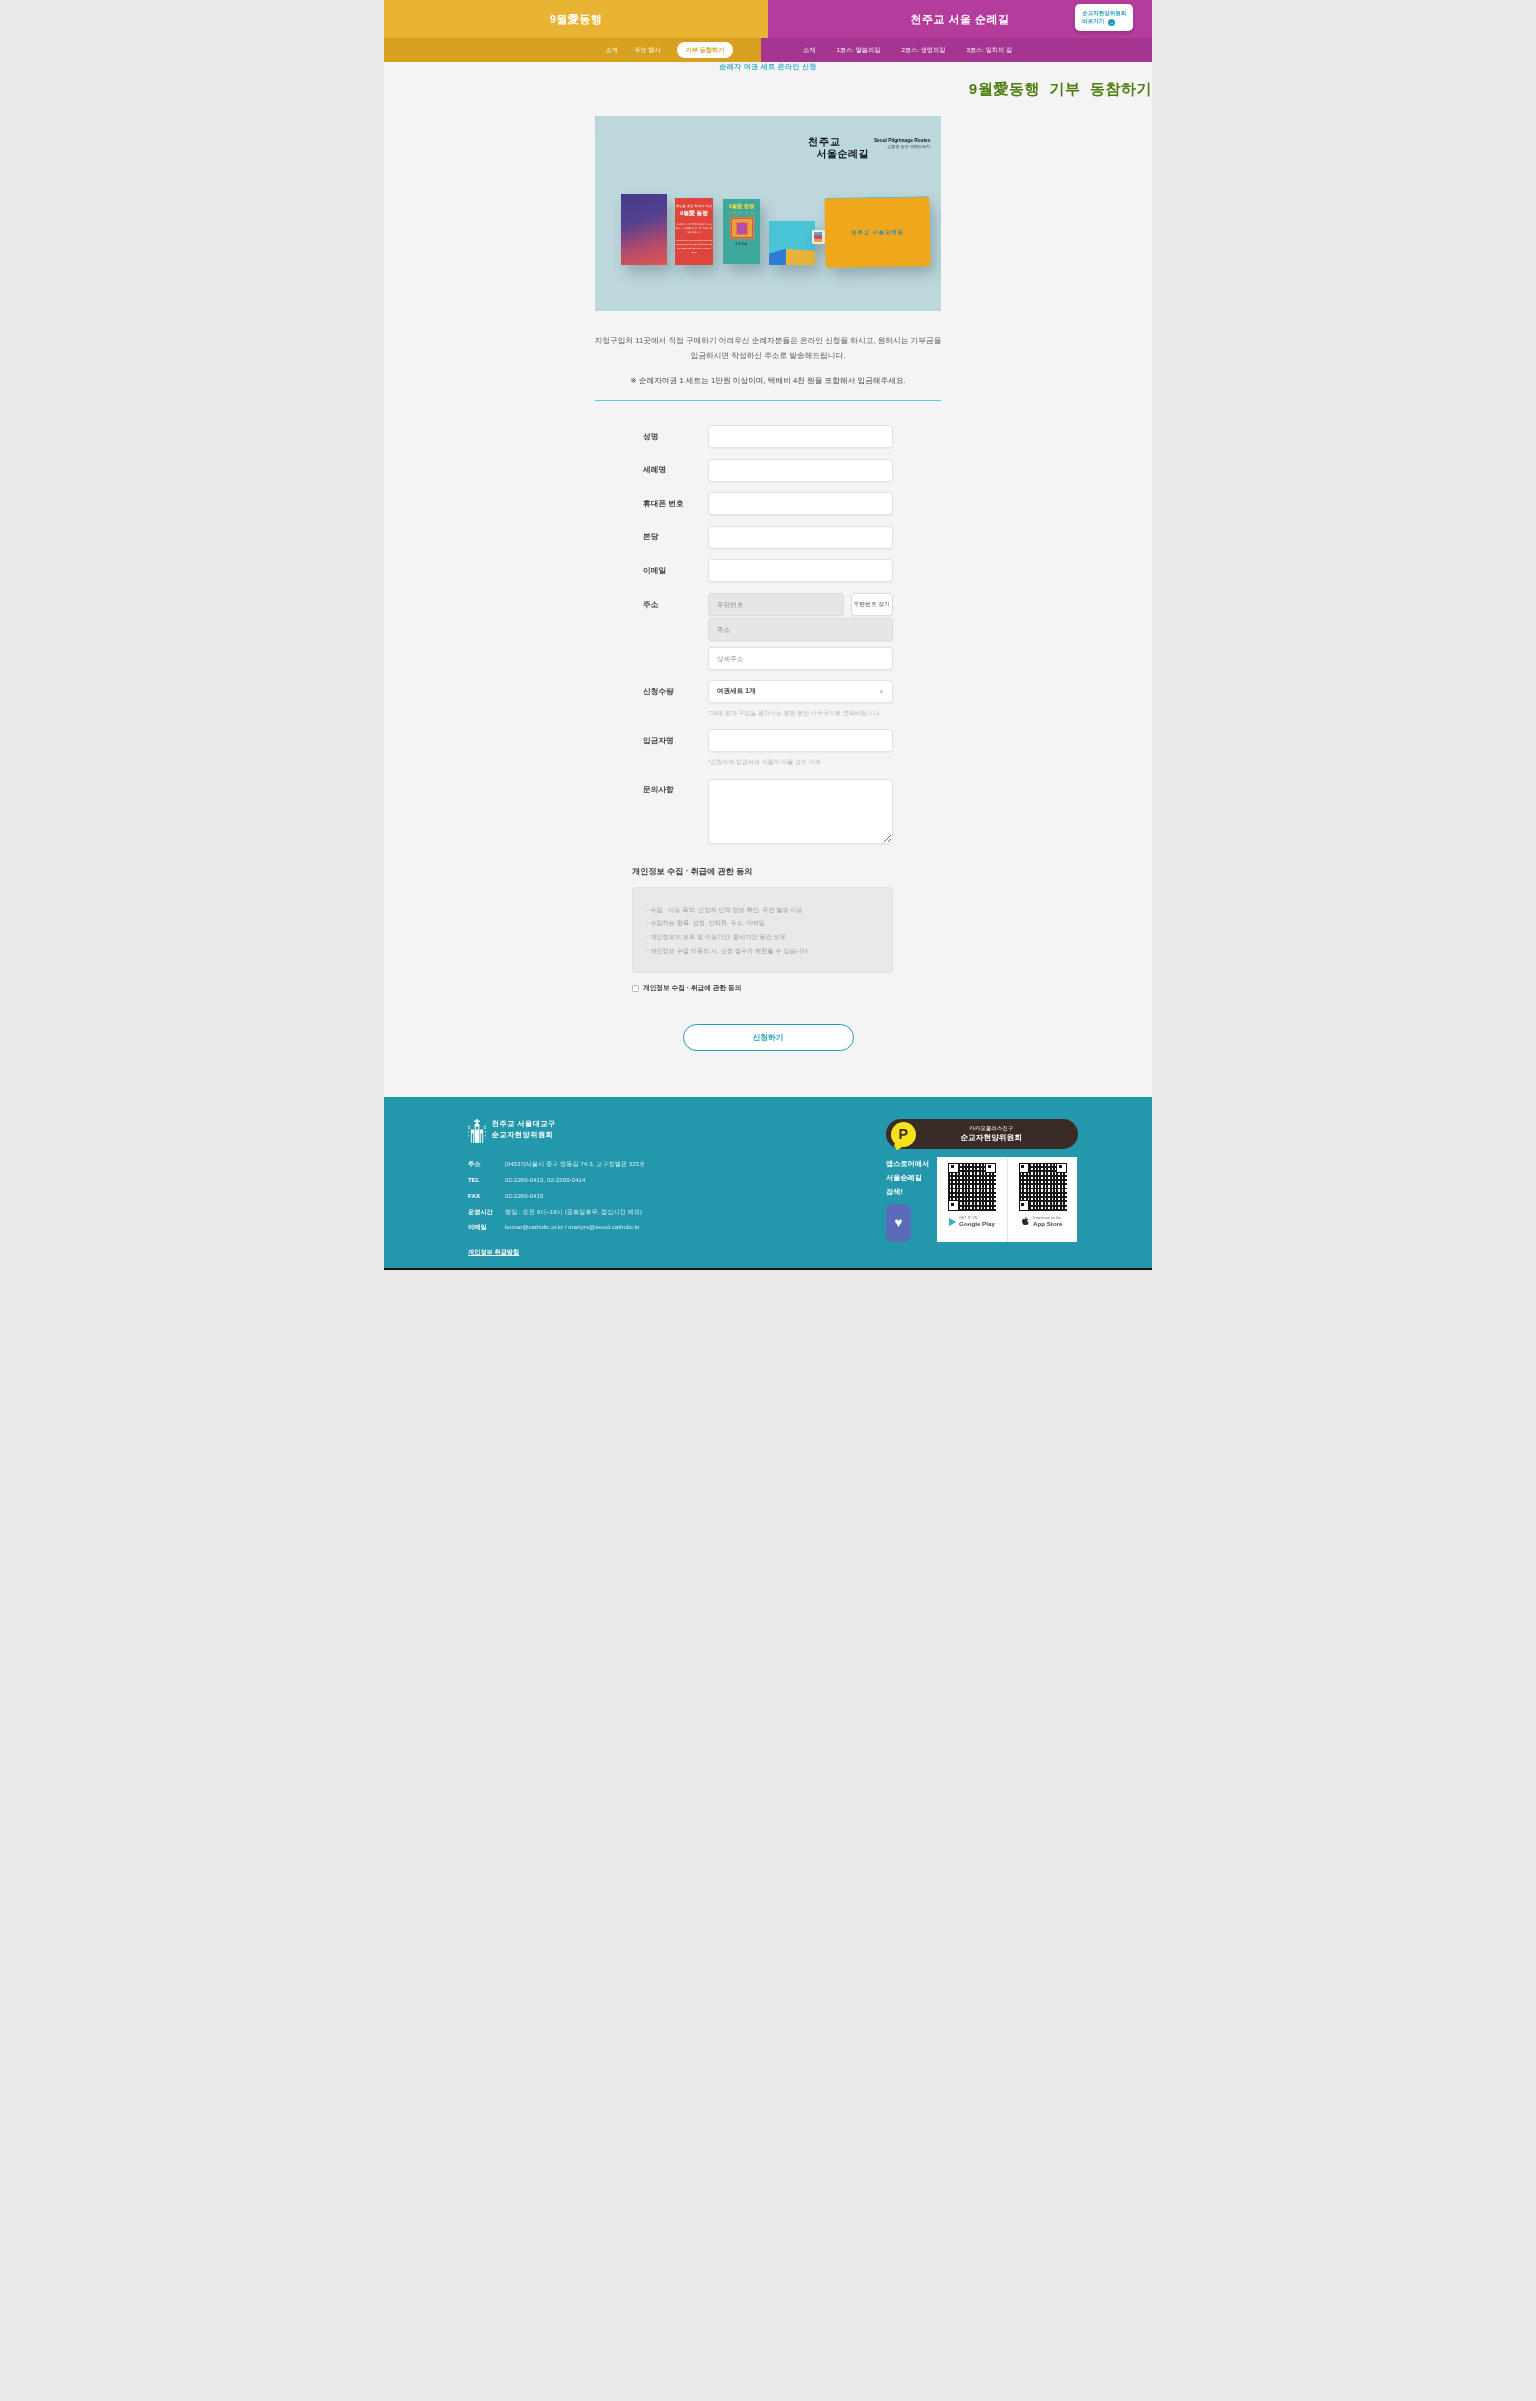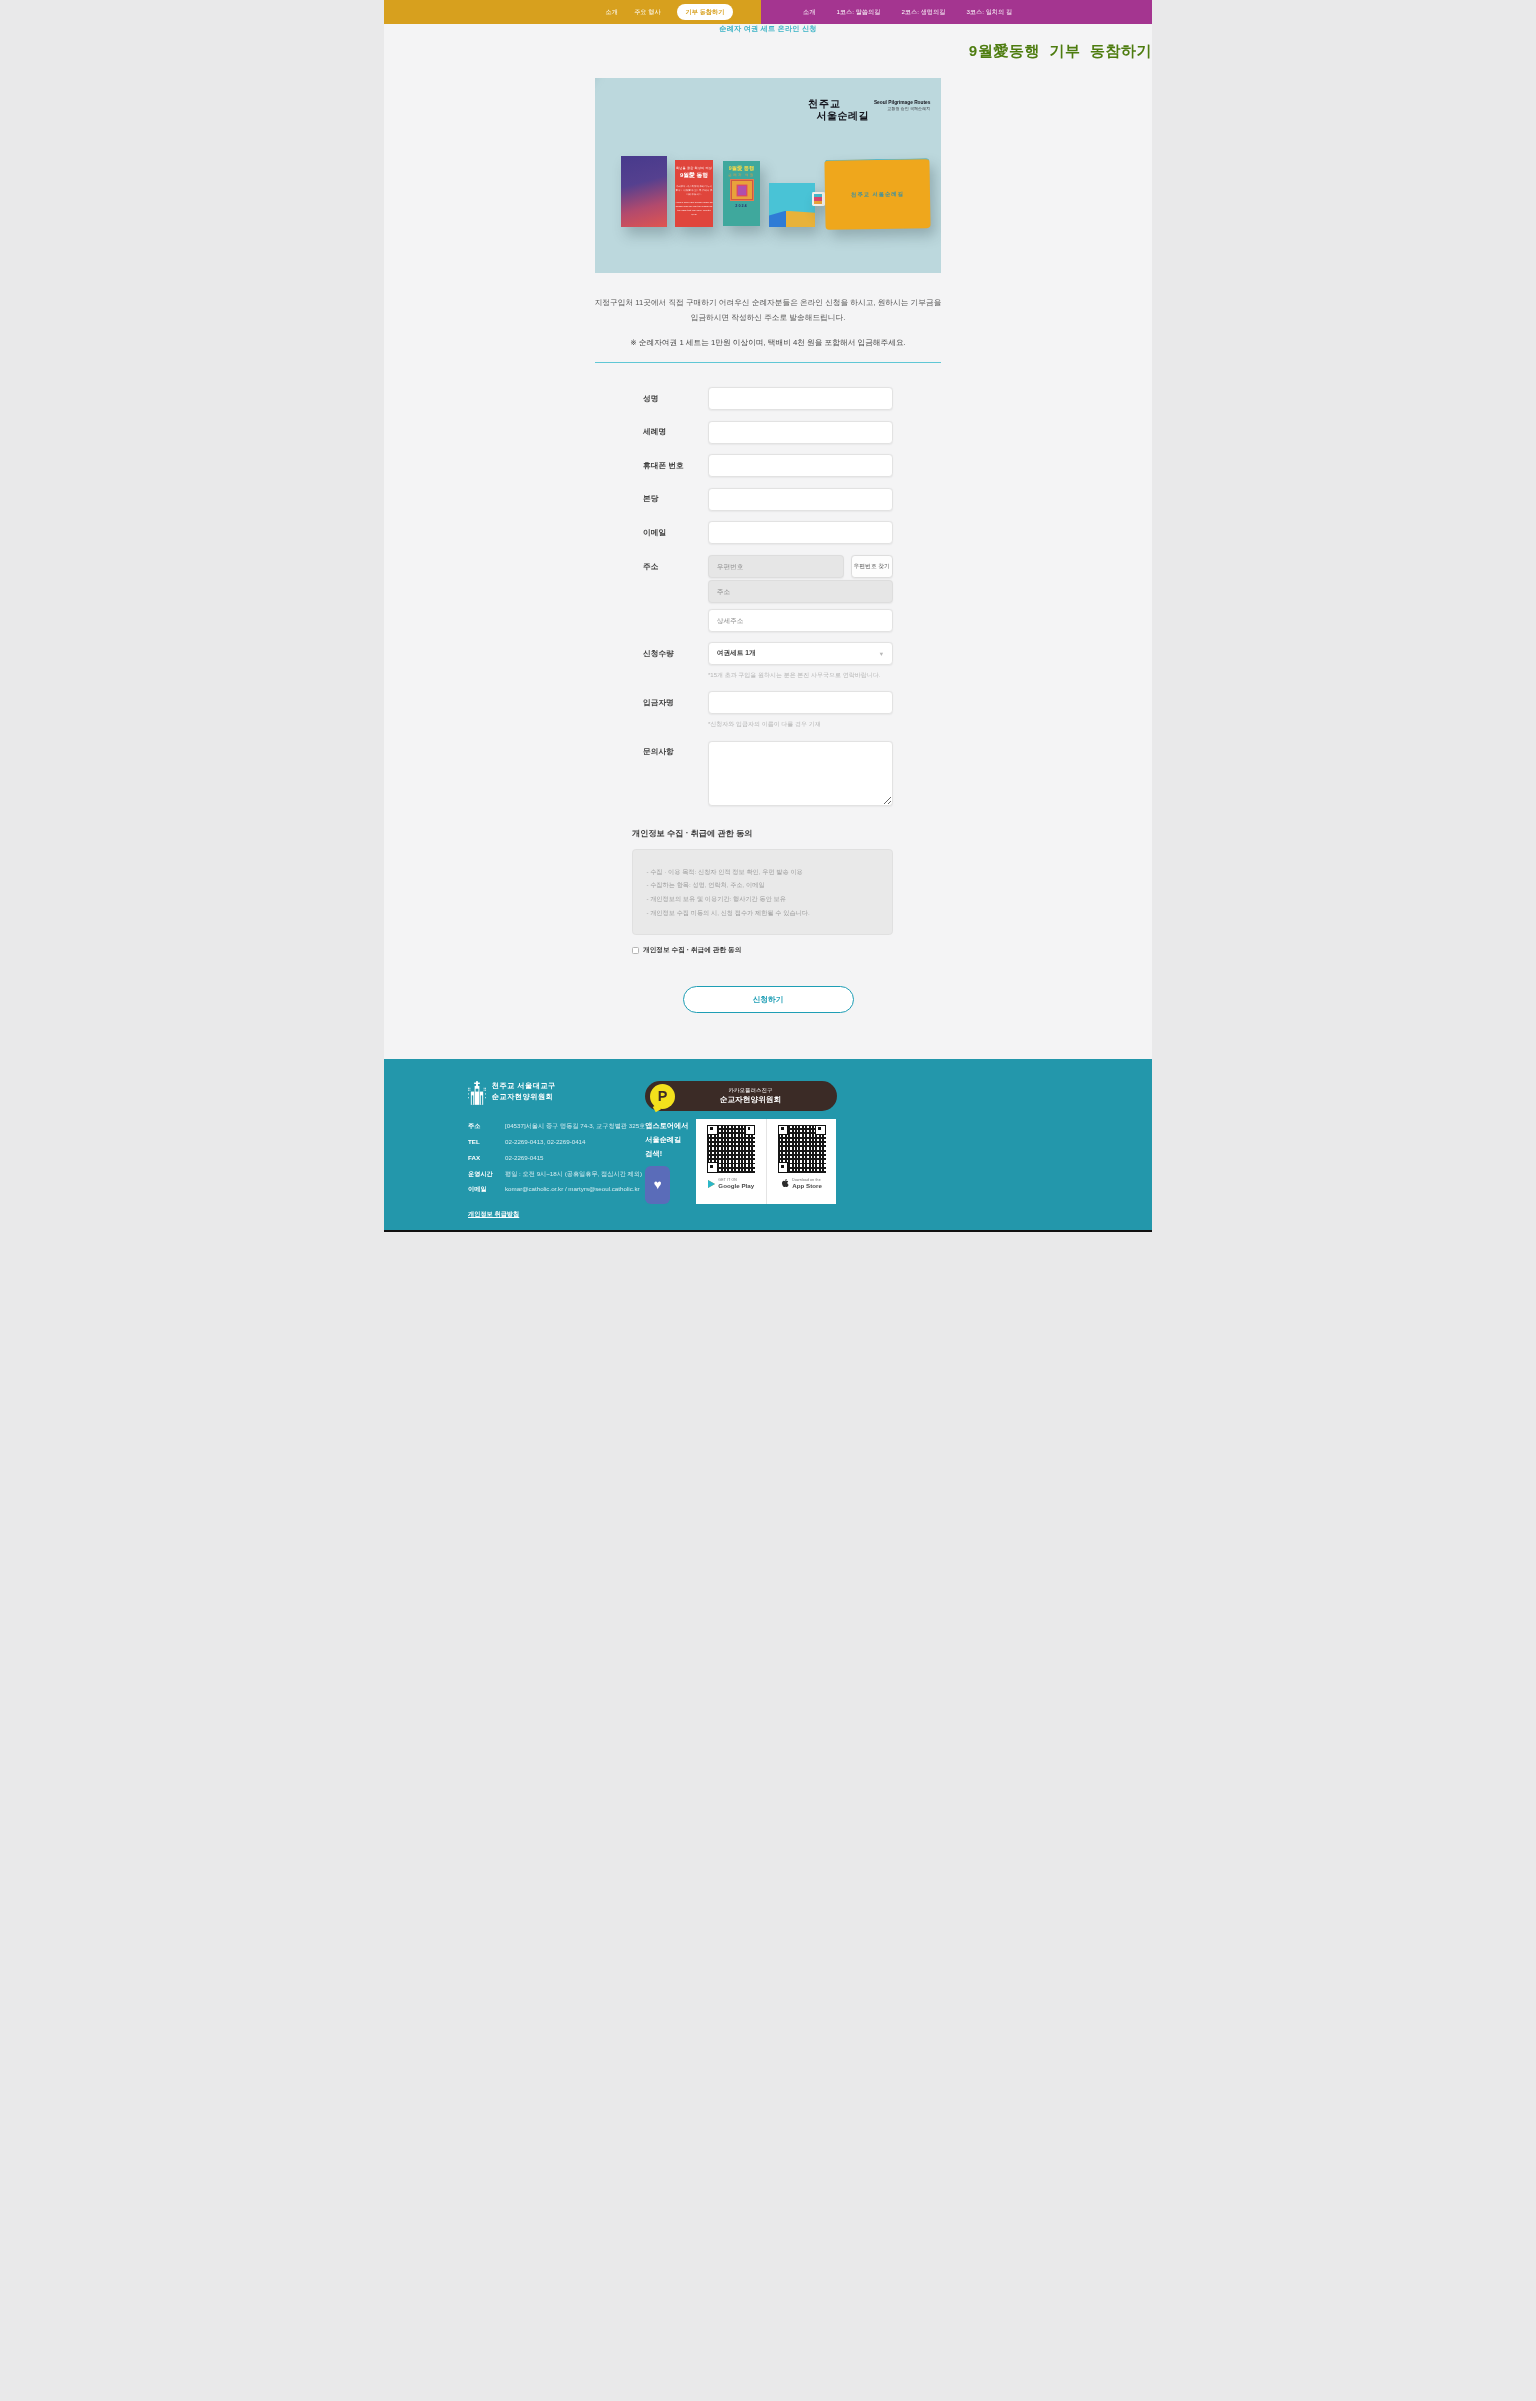--- a/index.html
+++ b/index.html
@@ -111,21 +111,21 @@
   .acct-row + .acct-row { margin-top:8.6px; }
   .acct-label { width:44px; font-weight:bold; }
 
   
   .submit-wrap { text-align:center; margin-top:31px; padding-bottom:46px; }
   .submit-btn { width:171px; height:27px; background:#fff; border:1px solid #1e9eb5; border-radius:14px;
     color:#1e9eb5; font-size:7.7px; font-weight:bold; cursor:pointer; }
 
   
   .footer { background:#2397ab; padding:22px 74px 0 84px; height:171px; position:relative; }
-  .f-cols { display:flex; justify-content:flex-start; }
+  .f-cols { display:flex; justify-content:space-between; }
   .f-logo { display:flex; gap:5.8px; align-items:flex-start; }
   .f-logo-txt { color:#fff; font-size:7.2px; font-weight:bold; line-height:1.45; letter-spacing:0.5px; }
   .f-rows { margin-top:16.3px; }
   .f-row { display:flex; font-size:6.2px; line-height:1.6; margin-bottom:5.8px; }
   .f-row .lab { width:37px; color:#fff; font-weight:bold; }
   .f-row .val { color:#d9eef2; }
   .f-link { display:inline-block; margin-top:9.6px; color:#fff; font-size:6.2px; font-weight:bold;
     text-decoration:underline; cursor:pointer; }
   .f-right { width:192px; }
   .kakao { height:30px; background:#3b2b26; border-radius:15px; display:flex; align-items:center;
@@ -162,20 +162,33 @@
   .bottom-strip { height:1.9px; background:#111; }
 
   
   .cath { width:18px; height:24px; position:relative; }
 </style>
 </head>
 <body>
 
 <div class="page">
 
+  <div class="hdr">
+    <div class="hdr-half hdr-left">
+      <span class="hdr-title">9월愛동행</span>
+    </div>
+    <div class="hdr-half hdr-right">
+      <span class="hdr-title">천주교 서울 순례길</span>
+    </div>
+    <div class="corner-btn">
+      <span>순교자현양위원회</span><br>
+      <span>바로가기</span>
+      <span class="arrow-circ">→</span>
+    </div>
+  </div>
 
   <div class="nav">
     <div class="nav-half nav-left">
       <span class="nav-item">소개</span>
       <span class="nav-item">주요 행사</span>
       <span class="nav-item active">기부 동참하기</span>
     </div>
     <div class="nav-half nav-right">
       <span class="nav-item">소개</span>
       <span class="nav-item">1코스: 말씀의길</span>

